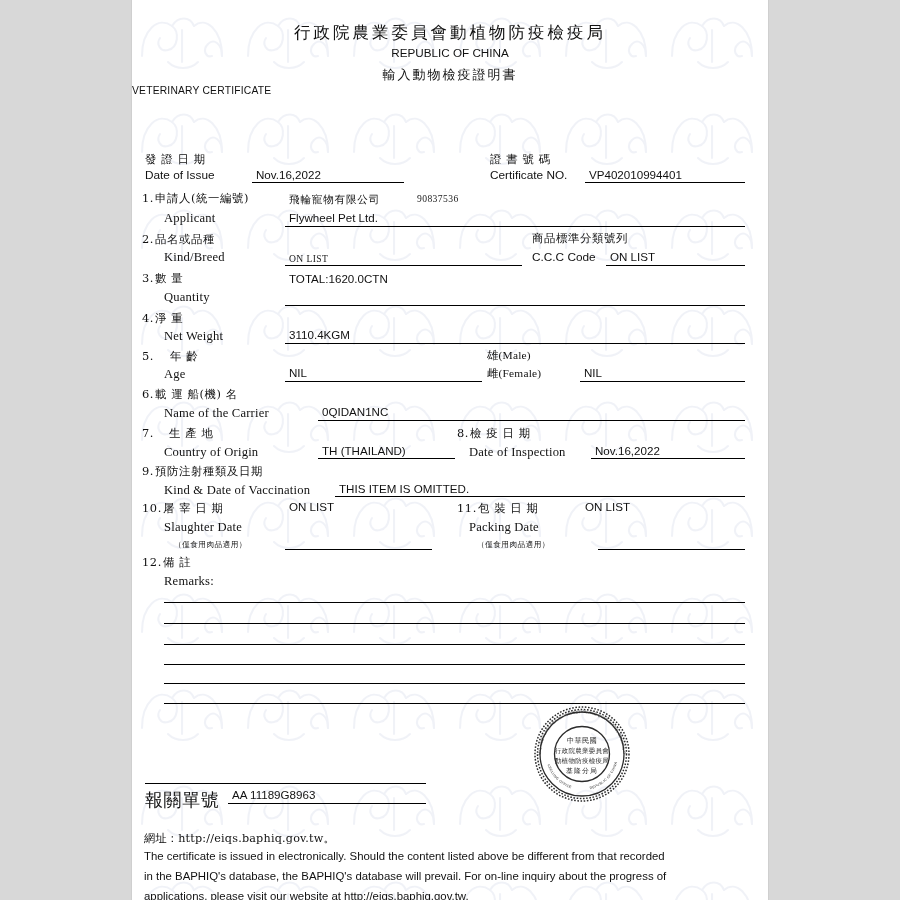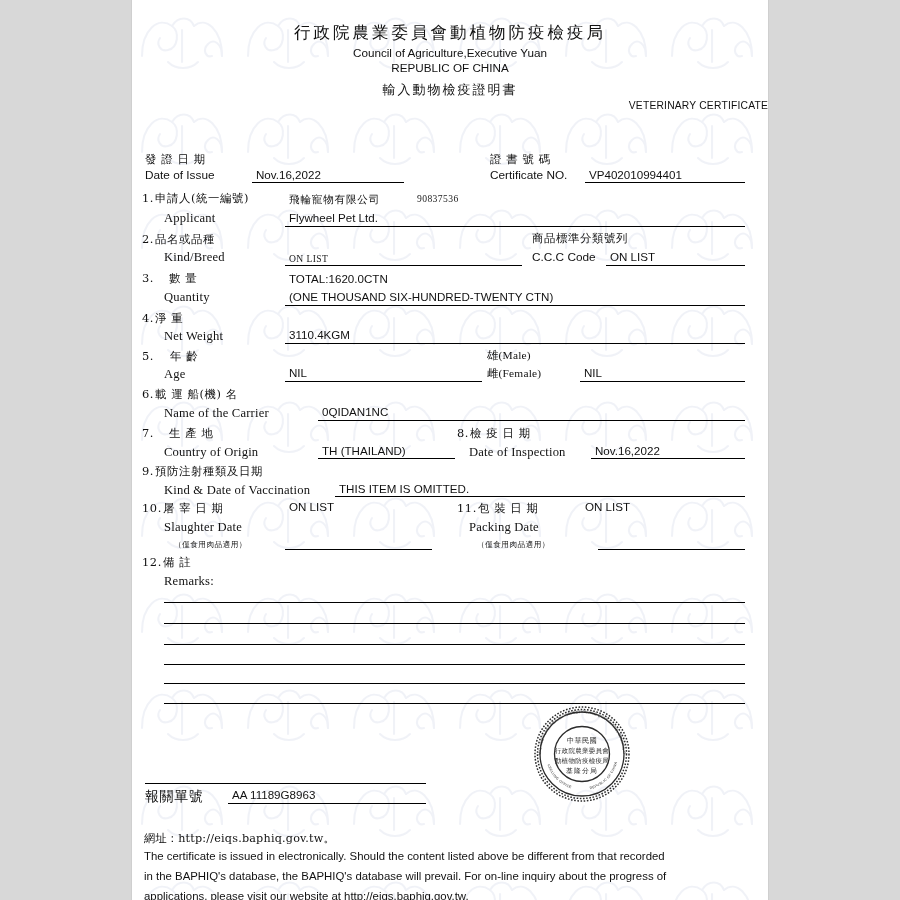--- a/index.html
+++ b/index.html
@@ -64,21 +64,21 @@
   .hdr-en.l3 { margin-top: 2px; }
   .hdr-cn2 {
     text-align: center;
     font-family: "DejaVu Serif", serif;
     font-size: 13px;
     letter-spacing: 2px;
     margin-top: 7px;
     color: #111;
   }
   .hdr-en4 {
-    text-align: right;
+    text-align: left;
     font-family: "Liberation Sans", sans-serif;
     font-size: 10.3px;
     margin-top: 1px;
     color: #111;
     letter-spacing: 0.2px;
   }
 
   
   .row { position: absolute; white-space: nowrap; }
 
@@ -174,21 +174,20 @@
           <path d="M36 62 C44 70, 58 70, 66 62"></path>
         </g>
       </pattern>
     </defs>
     <rect x="0" y="0" width="636" height="900" fill="url(#wmtile)"></rect>
   </svg>
 
   <div id="content">
 
     <div class="hdr-cn">行政院農業委員會動植物防疫檢疫局</div>
-    <div class="hdr-en l2">Council of Agriculture,Executive Yuan</div>
     <div class="hdr-en l3">REPUBLIC OF CHINA</div>
     <div class="hdr-cn2">輸入動物檢疫證明書</div>
     <div class="hdr-en4">VETERINARY CERTIFICATE</div>
 
     <div class="row lbl-cn" style="left:13px; top:130px;">發  證  日  期</div>
     <div class="row lbl-en-sans" style="left:13px; top:146px;">Date of Issue</div>
     <div class="row val" style="left:124px; top:146px;">Nov.16,2022</div>
     <div class="uline" style="left:120px; top:160px; width:152px;"></div>
 
     <div class="row lbl-cn" style="left:358px; top:130px;">證  書  號  碼</div>
@@ -211,25 +210,24 @@
     <div class="row lbl-en" style="left:32px; top:228px;">Kind/Breed</div>
     <div class="row val-sm" style="left:157px; top:231px;">ON LIST</div>
     <div class="uline" style="left:153px; top:243px; width:237px;"></div>
 
     <div class="row lbl-cn" style="left:400px; top:209px;">商品標準分類號列</div>
     <div class="row lbl-en-sans" style="left:400px; top:228px;">C.C.C Code</div>
     <div class="row val" style="left:478px; top:228px;">ON LIST</div>
     <div class="uline" style="left:474px; top:243px; width:139px;"></div>
 
     <div class="row lbl-cn" style="left:10px; top:249px;">
-      <span>3.</span><span style="margin-left:15px;">數    量</span>
+      <span>3.</span><span style="margin-left:1px;">數    量</span>
     </div>
     <div class="row lbl-en" style="left:32px; top:268px;">Quantity</div>
     <div class="row val" style="left:157px; top:250px;">TOTAL:1620.0CTN</div>
-    <div class="row val" style="left:157px; top:268px;">(ONE THOUSAND SIX-HUNDRED-TWENTY CTN)</div>
     <div class="uline" style="left:153px; top:283px; width:460px;"></div>
 
     <div class="row lbl-cn" style="left:10px; top:289px;">
       <span>4.</span><span style="margin-left:1px;">淨    重</span>
     </div>
     <div class="row lbl-en" style="left:32px; top:307px;">Net Weight</div>
     <div class="row val" style="left:157px; top:306px;">3110.4KGM</div>
     <div class="uline" style="left:153px; top:321px; width:460px;"></div>
 
     <div class="row lbl-cn" style="left:10px; top:327px;">
@@ -326,21 +324,21 @@
       </text>
       <g font-family="'DejaVu Serif', serif" fill="#2b2b2b" text-anchor="middle">
         <text x="52" y="40.5" font-size="7.3" letter-spacing="0.3">中華民國</text>
         <text x="52" y="50.5" font-size="6.6" letter-spacing="0.2">行政院農業委員會</text>
         <text x="52" y="60.5" font-size="6.6" letter-spacing="0.2">動植物防疫檢疫局</text>
         <text x="52" y="70.5" font-size="6.8" letter-spacing="1.2">基隆分局</text>
       </g>
     </svg>
 
     <div class="uline thin" style="left:13px; top:761px; width:281px;"></div>
-    <div class="row lbl-cn" style="left:13px; top:766px; font-size:14px;">報關單號</div>
+    <div class="row lbl-cn" style="left:13px; top:766px; font-size:18px;">報關單號</div>
     <div class="row val" style="left:100px; top:766px;">AA  11189G8963</div>
     <div class="uline" style="left:96px; top:781px; width:198px;"></div>
 
     <div class="ft-cn" style="left:12px; top:809px;">網址：http://eiqs.baphiq.gov.tw。</div>
     <div class="ft-en" style="left:12px; top:848px;">in the BAPHIQ's database, the BAPHIQ's database will prevail. For on-line inquiry about the progress of</div>
     <div class="ft-en" style="left:12px; top:828px;">The certificate is issued in electronically. Should the content listed above be different from that recorded</div>
     <div class="ft-en" style="left:12px; top:868px;">applications, please visit our website at http://eiqs.baphiq.gov.tw.</div>
 
   </div>
 </div>

